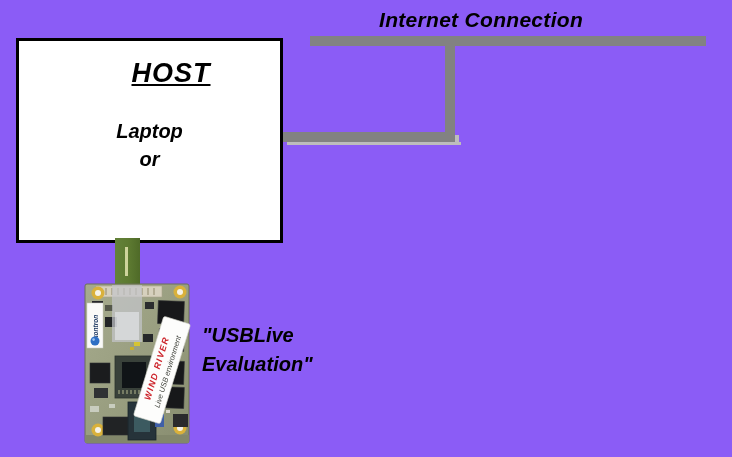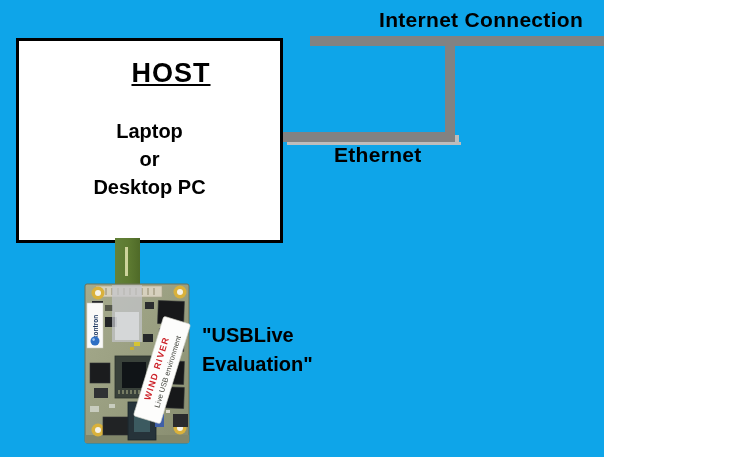--- a/index.html
+++ b/index.html
@@ -1,18 +1,18 @@
 <!DOCTYPE html>
 <html><head>
 <meta charset="utf-8">
 <style>
   html,body { margin:0; padding:0; background:#ffffff; }
   .canvas {
-    position:relative; width:604px; height:457px; background:#0ea5e9;
-    font-family:"Liberation Sans", sans-serif; overflow:hidden;
+    position:relative; width:732px; height:457px; background:#8b5cf6;
+    font-family:"Liberation Sans", sans-serif; overflow:hidden;font-style:italic;
   }
   .bar { position:absolute; background:#828282; }
   .bar-shadow { position:absolute; background:#bdbdbd; }
   .lbl { position:absolute; color:#000; font-weight:bold; white-space:nowrap; }
   .lbl-internet { left:379px; top:8px;  font-size:21px; letter-spacing:0.3px; }
   .lbl-ethernet { left:334px; top:143px; font-size:21px; letter-spacing:0.3px; }
 
   .host-box {
     position:absolute; left:16px; top:38px; width:267px; height:205px;
     border:3px solid #000; box-sizing:border-box; background:#fff; text-align:center;
@@ -44,27 +44,25 @@
 
 <div class="canvas">
 
   <div class="lbl lbl-internet">Internet Connection</div>
   <div class="bar" style="left:310px; top:36px; width:396px; height:10px;"></div>
 
   <div class="bar-shadow" style="left:287px; top:142px; width:174px; height:3px;"></div>
   <div class="bar-shadow" style="left:455px; top:135px; width:4px; height:10px;"></div>
   <div class="bar" style="left:445px; top:44px; width:10px; height:98px;"></div>
   <div class="bar" style="left:283px; top:132px; width:172px; height:10px;"></div>
-  <div class="lbl lbl-ethernet">Ethernet</div>
 
   <div class="host-box">
     <div class="host-title">HOST</div>
     <div class="host-line first">Laptop</div>
     <div class="host-line">or</div>
-    <div class="host-line">Desktop PC</div>
   </div>
 
   <div class="usb-connector">
     <div class="slot"></div>
   </div>
 
   <svg class="pcb-photo" width="104" height="159" viewBox="0 0 104 159">
     <defs>
       <linearGradient id="boardg" x1="0" y1="0" x2="1" y2="1">
         <stop offset="0" stop-color="#a6ab8d"></stop>

